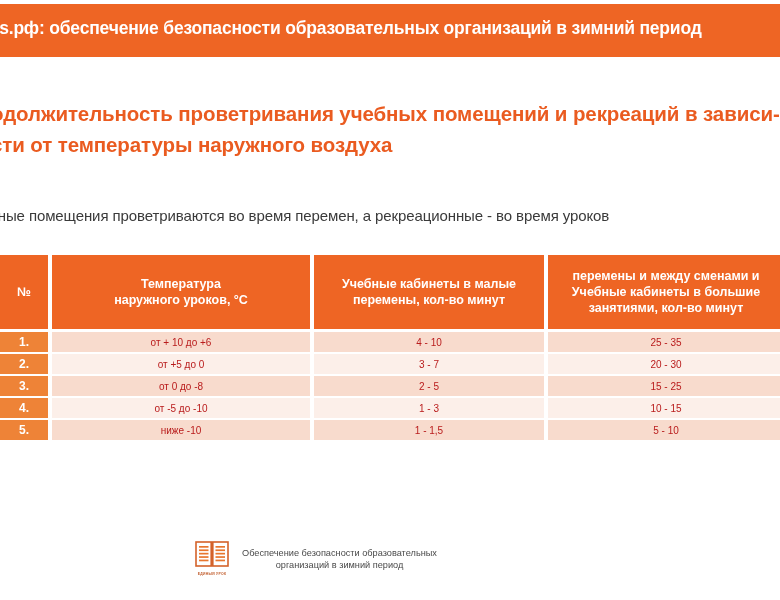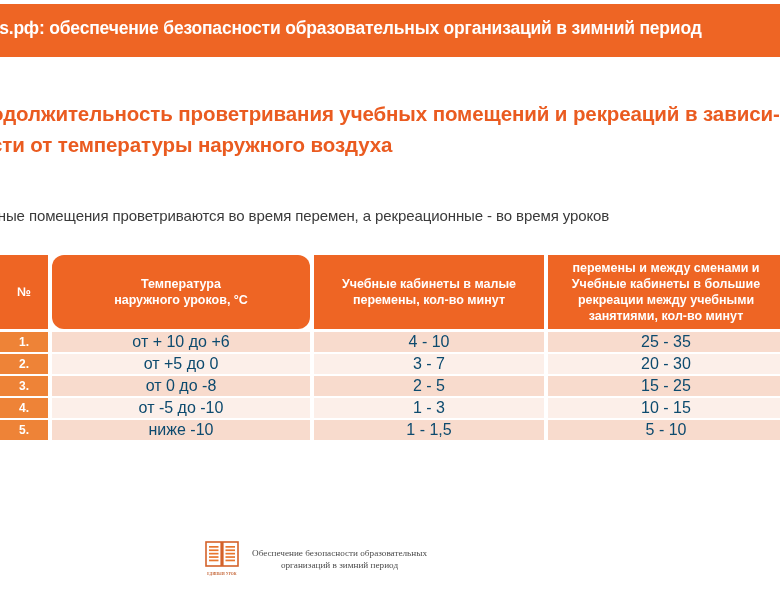--- a/index.html
+++ b/index.html
@@ -83,39 +83,39 @@
     line-height: 16px;
     display: flex;
     align-items: center;
     justify-content: center;
     text-align: center;
     padding: 0 4px;
     box-sizing: border-box;
     overflow: hidden;
   }
   .th-num   { width: 48px; flex: 0 0 48px; }
-  .th-temp  { width: 258px; flex: 0 0 258px; border-radius: 12px; }
+  .th-temp  { width: 258px; flex: 0 0 258px; }
   .th-small { width: 230px; flex: 0 0 230px; justify-content: center; }
   .th-big   { width: 236px; flex: 0 0 236px; }
   .th-big .th-inner { width: 268px; margin-left: 0; }
 
   .tbody { margin-top: 3px; }
   .tr {
     display: flex;
     gap: 4px;
     height: 20px;
     margin-bottom: 2px;
     overflow: hidden;
   }
   .td {
     display: flex;
     align-items: center;
     justify-content: center;
-    font-size: 16px;
-    color: #0c4a6e;
+    font-size: 10px;
+    color: #b91c1c;
     box-sizing: border-box;
     height: 20px;
     overflow: hidden;
   }
   .td-num {
     width: 48px; flex: 0 0 48px;
     background: #ee8337;
     color: #ffffff;
     font-weight: bold;
     font-size: 12px;
@@ -130,21 +130,20 @@
   
   .footer {
     position: absolute;
     left: 0;
     top: 541px;
     width: 629px;
     display: flex;
     align-items: center;
     justify-content: center;
     gap: 10px;
-    font-family: Liberation Serif, serif;
   }
   .logo-mark {
     width: 40px;
     display: flex;
     flex-direction: column;
     align-items: center;
   }
   .logo-caption {
     font-size: 3.4px;
     color: #c05a28;
@@ -188,21 +187,20 @@
     <div class="th th-small">
       <div class="th-inner">
         <div>Учебные кабинеты в малые</div>
         <div>перемены, кол-во минут</div>
       </div>
     </div>
     <div class="th th-big">
       <div class="th-inner">
         <div>перемены и между сменами и</div>
         <div>Учебные кабинеты в большие</div>
-        <div>рекреации между учебными</div>
         <div>занятиями, кол-во минут</div>
       </div>
     </div>
   </div>
 
   <div class="tbody">
 
     <div class="tr odd">
       <div class="td td-num">1.</div>
       <div class="td td-temp">от + 10 до +6</div>

